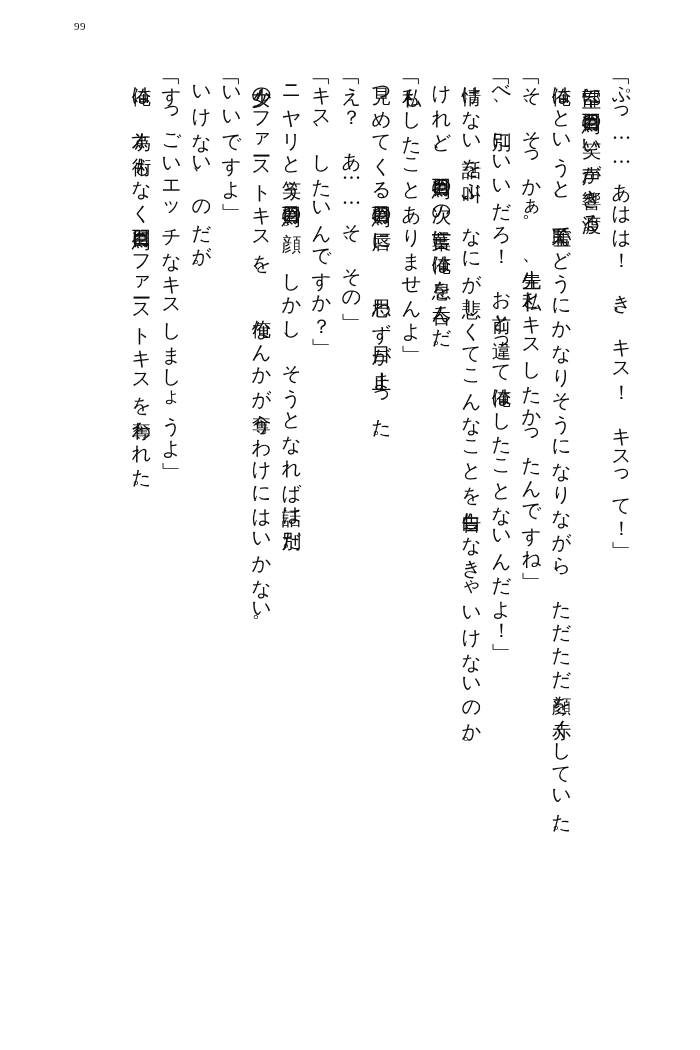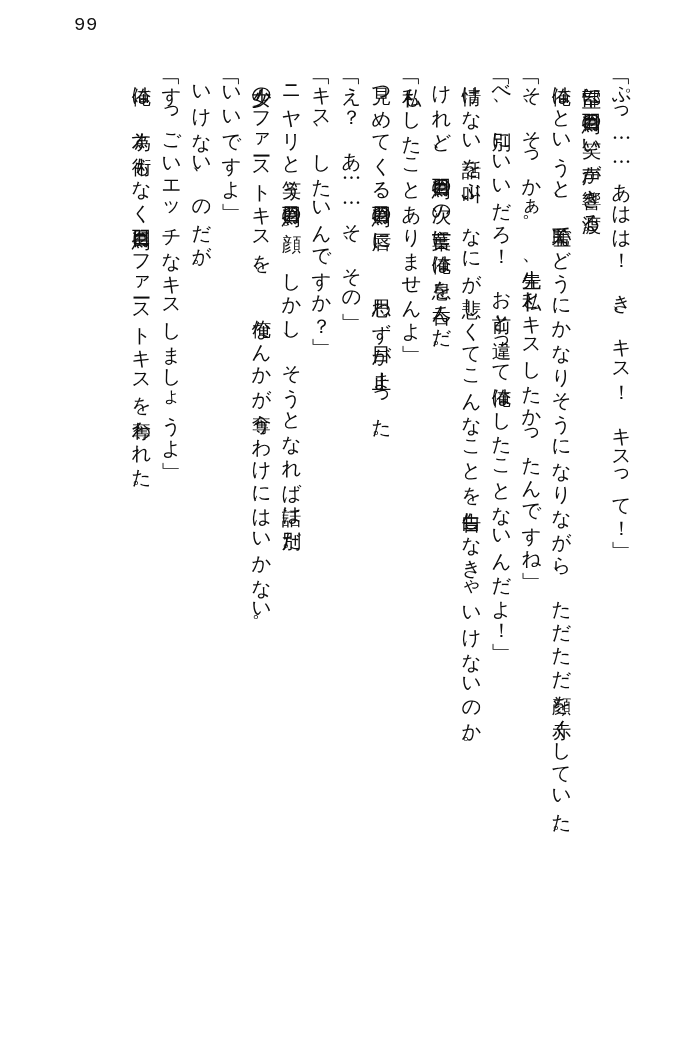--- a/index.html
+++ b/index.html
@@ -16,24 +16,24 @@
   }
   .page {
     position: relative;
     width: 700px;
     height: 1050px;
     background: #ffffff;
     box-sizing: border-box;
   }
   .page-number {
     position: absolute;
-    top: 14px;
+    top: 20px;
     left: 74px;
-    font-size: 19px;
-    font-family: Liberation Mono, monospace;
+    font-size: 11px;
+    font-family: Liberation Serif, serif;
     color: #111111;
     letter-spacing: 0.5px;
   }
   .text-body {
     position: absolute;
     top: 72px;
     left: 36px;
     width: 600px;
     height: 930px;
     display: flex;

